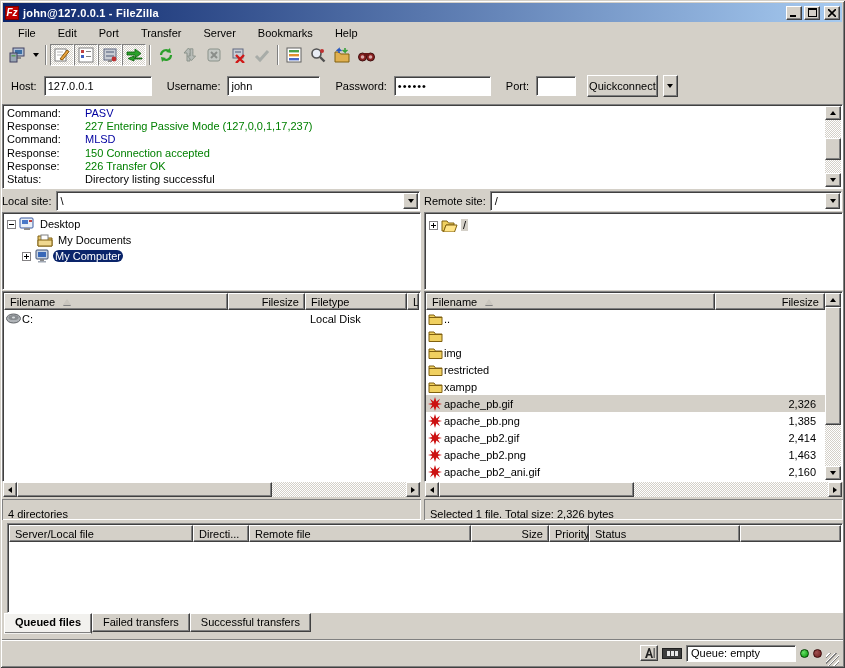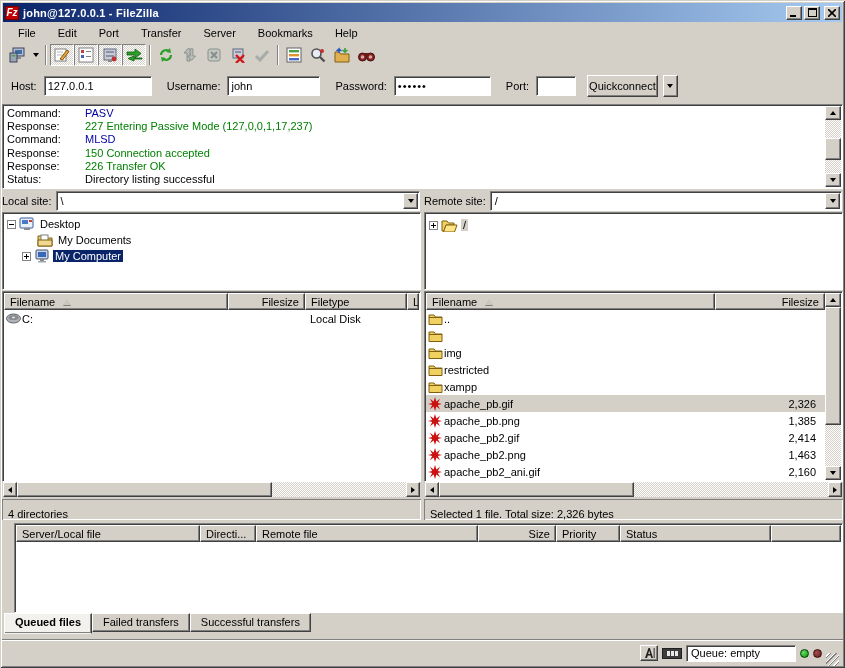--- a/index.html
+++ b/index.html
@@ -68,21 +68,21 @@
   #remote-pane { left:424px; width:419px; }
   .site-bar { display:flex; align-items:center; height:22px; gap:4px; padding-right:1px; }
   .site-combo { flex:1; height:20px; position:relative; display:flex; align-items:center; padding-left:4px; }
   .combo-btn { position:absolute; right:1px; top:1px; bottom:1px; width:15px; display:flex; align-items:center; justify-content:center; }
   .tree { position:absolute; left:0; right:0; top:22px; bottom:0; overflow:hidden; }
   .tree-row { display:flex; align-items:center; height:16px; gap:3px; white-space:nowrap; }
   .expander { width:9px; height:9px; background:#fff; border:1px solid #848284; position:relative; flex:none; }
   .expander:before { content:""; position:absolute; left:1px; right:1px; top:3px; height:1px; background:#000; }
   .expander.plus:after { content:""; position:absolute; top:1px; bottom:1px; left:3px; width:1px; background:#000; }
   .tree-label { padding:0 2px; }
-  .sel-active { background:#0a246a; color:#fff; }
+  .sel-active { background:#0a246a; color:#fff;border-radius:6px; }
   .sel-inactive { background:#d4d0c8; }
 
   
   .listpane { position:absolute; top:291px; height:191px; }
   #local-list { left:2px; width:419px; }
   #remote-list { left:424px; width:419px; }
   .lheader { position:absolute; left:1px; top:1px; right:1px; height:17px; display:flex; }
   .hcell { background:#d4d0c8; border-top:1px solid #fff; border-left:1px solid #fff; border-right:1px solid #404040; border-bottom:1px solid #404040;
     box-shadow: inset -1px -1px 0 #808080; display:flex; align-items:center; padding:0 5px; white-space:nowrap; overflow:hidden; }
   .hcell.num { justify-content:flex-end; }
@@ -94,21 +94,21 @@
   .fname { flex:none; overflow:hidden; }
   .fsize { flex:none; text-align:right; padding-right:9px; }
   .ftype { flex:none; }
   .row-sel { background:#d4d0c8; }
   .pane-status { position:absolute; top:499px; height:21px; display:flex; align-items:flex-end; padding-left:6px;
     box-shadow: inset 1px 1px 0 #808080, inset -1px -1px 0 #fff; }
   #local-status { left:2px; width:419px; }
   #remote-status { left:424px; width:419px; }
 
   
-  #queue { position:absolute; left:14px; top:523px; right:2px; height:90px; }
+  #queue { position:absolute; left:7px; top:523px; right:2px; height:90px; }
   #queue .lheader { height:17px; }
   #queue-tabs { position:absolute; left:2px; top:613px; right:2px; height:22px; display:flex; align-items:flex-start; padding-left:2px; }
   .tab { height:19px; padding:2px 10px 0; background:#d4d0c8; border:1px solid; border-color:#fff #404040 #404040 #fff;
     box-shadow: inset -1px -1px 0 #808080; margin-right:0; }
   .tab.active { background:#f2f1ee; font-weight:bold; height:21px; border-bottom-color:#f2f1ee; z-index:2; }
 
   
   #statusbar { position:absolute; left:2px; right:2px; bottom:2px; height:27px; border-top:1px solid #808080;
     box-shadow: inset 0 1px 0 #fff; display:flex; align-items:center; justify-content:flex-end; gap:4px; padding:0 4px; }
   #ascii-ind { width:18px; height:16px; display:flex; align-items:center; justify-content:center; }
@@ -574,21 +574,21 @@
         </div>
       <div class="hcell" style="width:56px">
           <span>Directi...</span>
         </div>
       <div class="hcell" style="width:222px">
           <span>Remote file</span>
         </div>
       <div class="hcell num" style="width:78px">
           <span>Size</span>
         </div>
-      <div class="hcell" style="width:64px">
+      <div class="hcell" style="width:40px">
           <span>Priority</span>
         </div>
       <div class="hcell" style="width:151px">
           <span>Status</span>
         </div>
       <div class="hcell" style="flex:1"></div>
     </div>
     <div class="lbody" style="top:18px"></div>
   </div>
 

